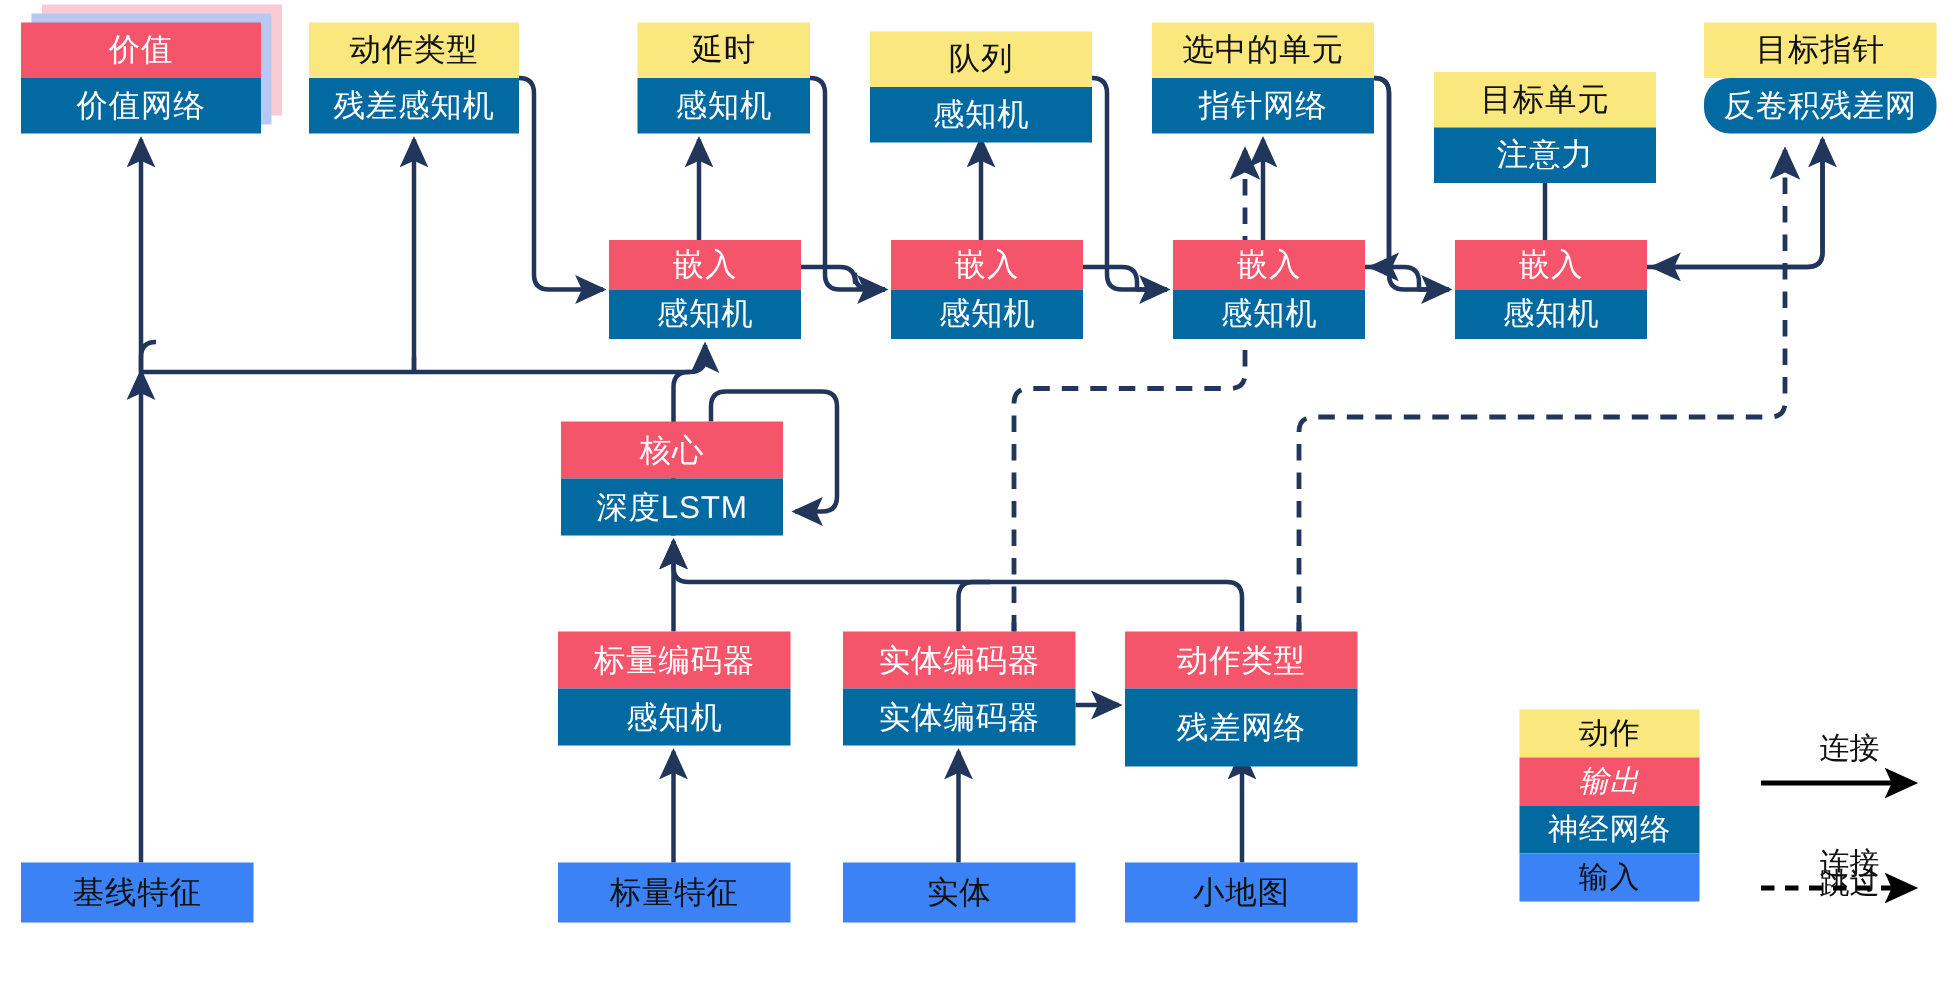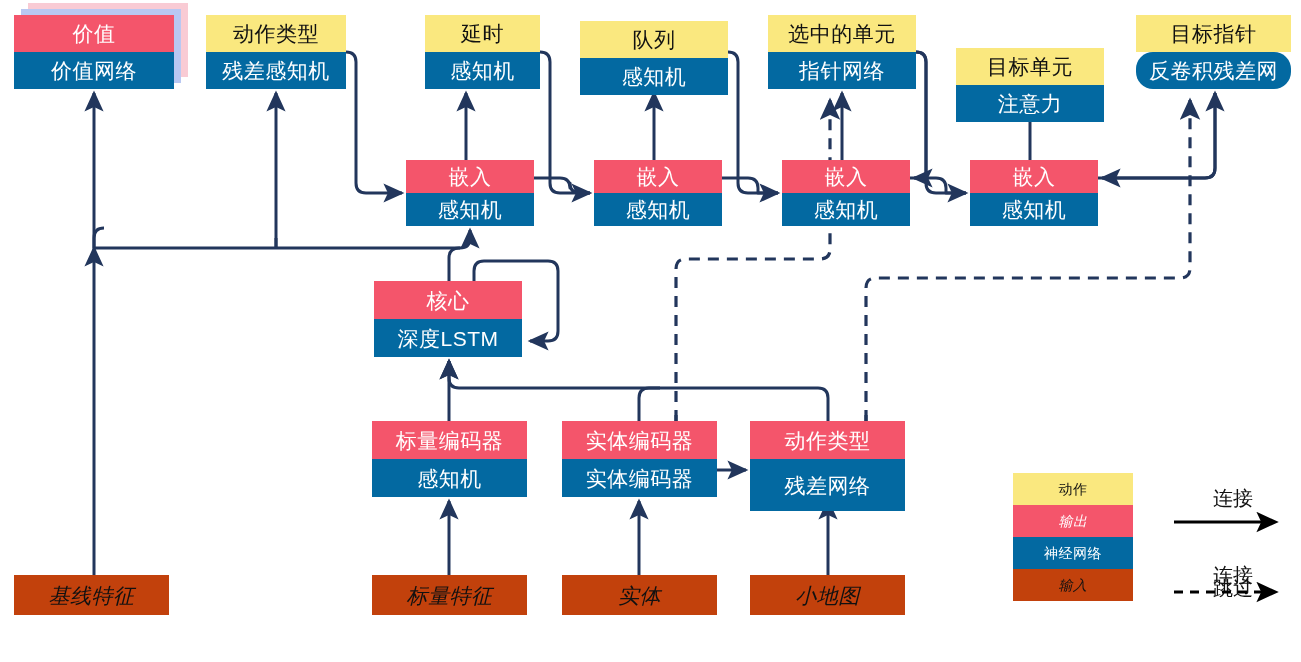--- a/index.html
+++ b/index.html
@@ -5,26 +5,26 @@
   html,body{margin:0;padding:0;background:#ffffff;}
   body{width:1301px;height:662px;overflow:hidden;font-family:"Liberation Sans","DejaVu Sans",sans-serif;}
   #stage{position:relative;width:1301px;height:662px;background:#fff;}
   svg#wires{position:absolute;left:0;top:0;width:1301px;height:662px;pointer-events:none;}
   .node{position:absolute;box-sizing:border-box;}
   .cell{display:flex;align-items:center;justify-content:center;box-sizing:border-box;
         font-size:21px;line-height:1;white-space:nowrap;letter-spacing:.5px;}
   .c-action{background:#FAE87F;color:#111111;}
   .c-output{background:#F4556B;color:#ffffff;}
   .c-net{background:#0369a1;color:#ffffff;}
-  .c-input{background:#c2410c;color:#111111;font-style:italic;}
+  .c-input{background:#3b82f6;color:#111111;}
   .ghost{position:absolute;}
   .gh1{background:#F9CBD4;}
   .gh2{background:#B9C8F2;}
   .legend{position:absolute;}
-  .legend .cell{font-size:14px;}
+  .legend .cell{font-size:20px;}
   .legend-label{position:absolute;font-size:20px;color:#111;white-space:nowrap;text-align:center;}
 </style>
 </head>
 <body>
 
 <div id="stage">
 
   <svg id="wires" viewBox="0 0 1301 662">
     <defs>
       <marker id="ah" markerWidth="9" markerHeight="9" refX="6.2" refY="3.2" orient="auto" markerUnits="strokeWidth">

